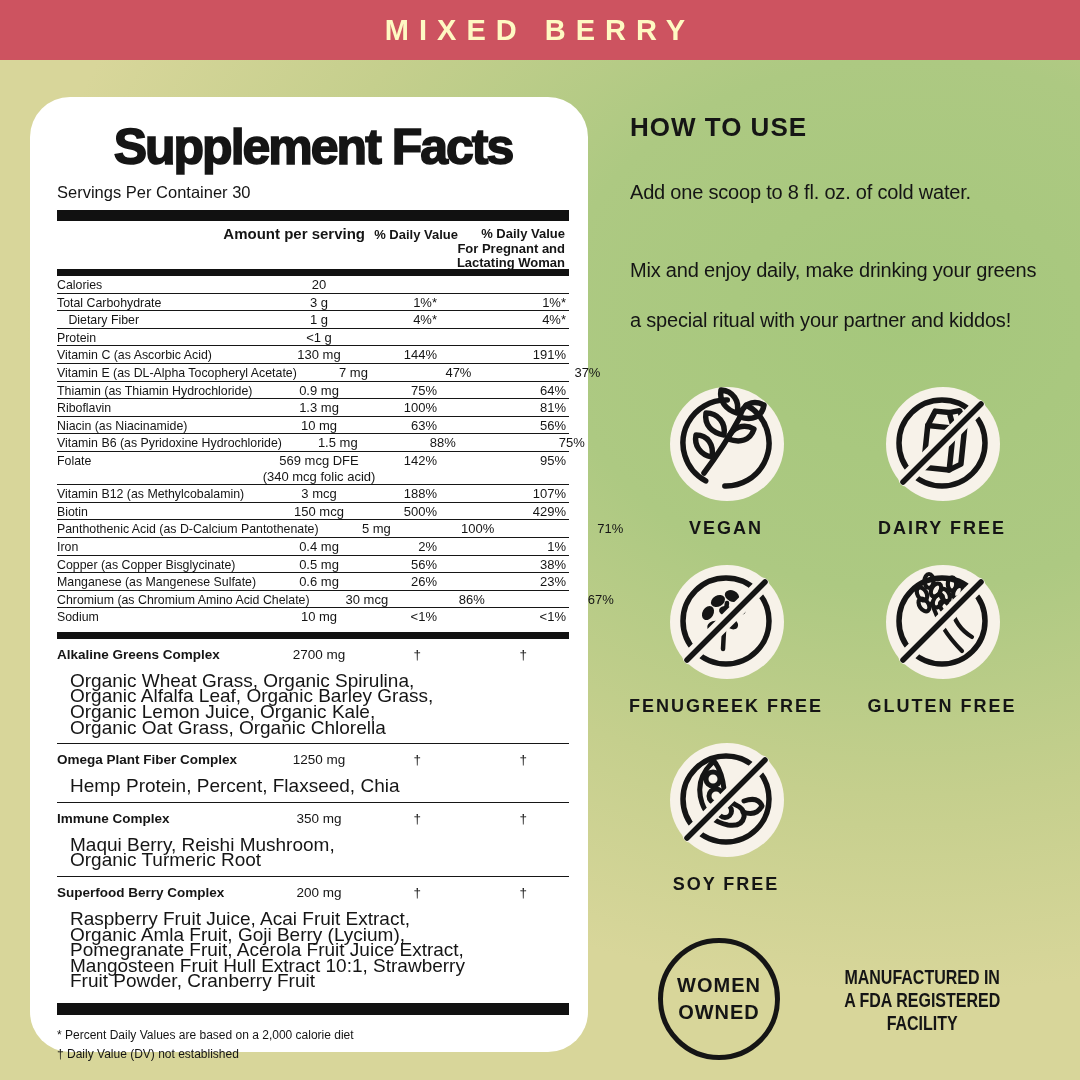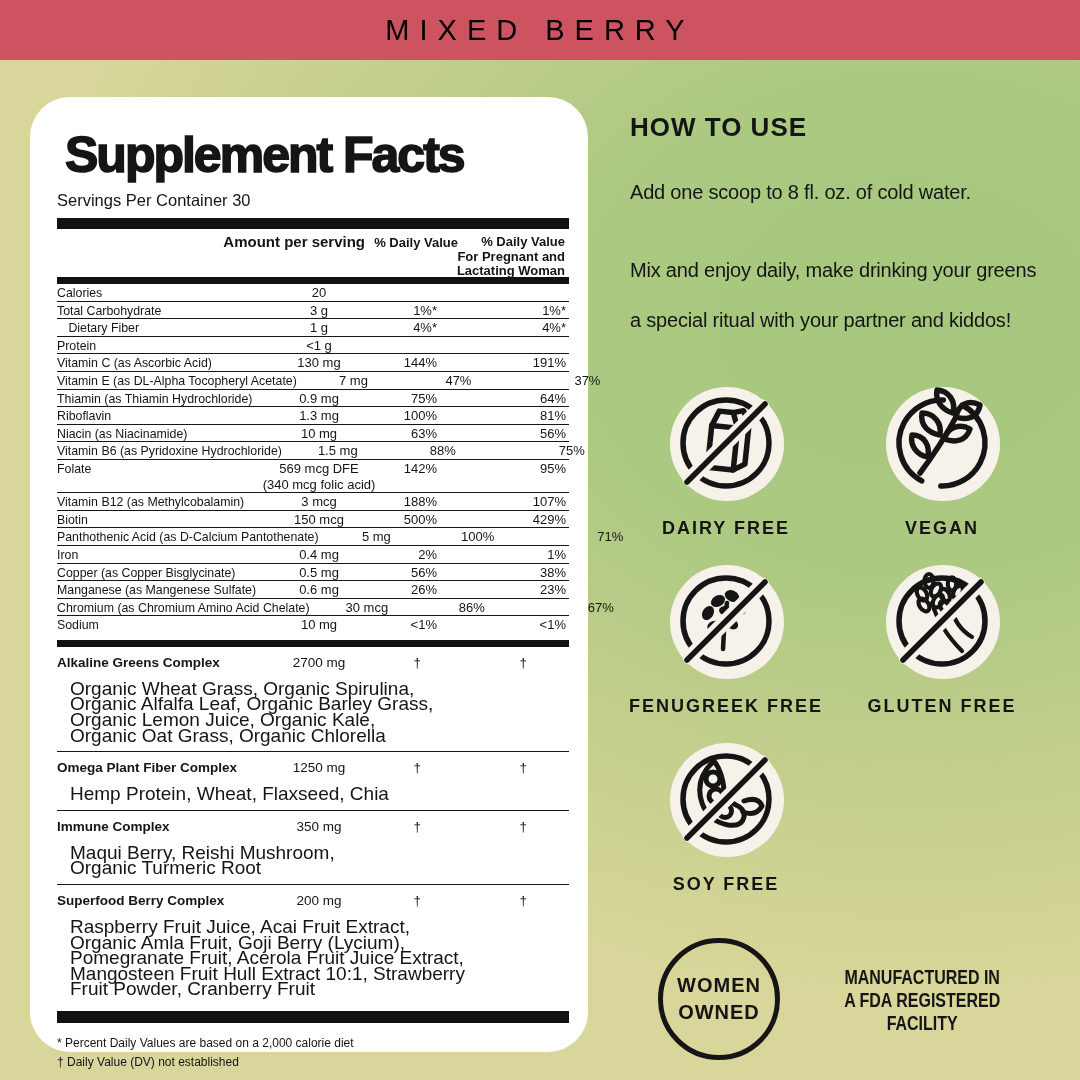--- a/index.html
+++ b/index.html
@@ -2,25 +2,25 @@
 <html><head>
 <meta charset="utf-8">
 <style>
   html,body{margin:0;padding:0;}
   body{width:1080px;height:1080px;font-family:"Liberation Sans",sans-serif;color:#151515;}
   .stage{position:relative;width:1080px;height:1080px;overflow:hidden;
     background:radial-gradient(1000px 760px at 84% 30%, #a5c77c 0%, #adc982 35%, #c5cf8d 62%, #d8d69a 88%);}
   
   .banner{position:absolute;left:0;top:0;width:1080px;height:60px;background:#cd5360;
     display:flex;align-items:center;justify-content:center;}
-  .banner span{color:#000000;font-weight:400;font-size:29px;letter-spacing:10px;}
+  .banner span{color:#fef9c3;font-weight:700;font-size:29px;letter-spacing:10px;}
   
   .card{position:absolute;left:30px;top:97px;width:558px;height:955px;background:#ffffff;
     border-radius:40px;box-sizing:border-box;padding:24px 19px 0 27px;}
-  .sf-title{margin:8px;font-size:50px;line-height:52px;font-weight:700;letter-spacing:-2px;
+  .sf-title{margin:0;font-size:50px;line-height:52px;font-weight:700;letter-spacing:-2px;text-align:center;
     -webkit-text-stroke:1.6px #151515;}
   .serving{font-size:16.5px;line-height:22px;margin-top:2px;}
   .serving:first-of-type{margin-top:8px;}
   .bar{background:#111;width:100%;}
   .bar-lg{height:11px;margin-top:7px;}
   .bar-md{height:7px;}
   .bar-xl{height:12px;margin-top:6px;}
   
   .thead{position:relative;height:48px;}
   .h-amount{position:absolute;top:4px;right:204px;font-weight:700;font-size:15px;white-space:nowrap;}
@@ -227,21 +227,21 @@
 Organic Lemon Juice, Organic Kale,
 Organic Oat Grass, Organic Chlorella</div>
         </div>
         <div class="complex">
           <div class="crow">
             <span class="cname">Omega Plant Fiber Complex</span>
             <span class="famt">1250 mg</span>
             <span class="cdag">†</span>
             <span class="cdagp">†</span>
           </div>
-          <div class="cing">Hemp Protein, Wheat, Flaxseed, Chia</div>
+          <div class="cing">Hemp Protein, Percent, Flaxseed, Chia</div>
         </div>
         <div class="complex">
           <div class="crow">
             <span class="cname">Immune Complex</span>
             <span class="famt">350 mg</span>
             <span class="cdag">†</span>
             <span class="cdagp">†</span>
           </div>
           <div class="cing">Maqui Berry, Reishi Mushroom,
 Organic Turmeric Root</div>
@@ -275,53 +275,53 @@
       </div>
     </div>
   </section>
 
   <aside class="right">
     <h2 class="htu-title">HOW TO USE</h2>
     <p class="htu-p p1">Add one scoop to 8 fl. oz. of cold water.</p>
     <p class="htu-p p2">Mix and enjoy daily,  make drinking your greens a special ritual with your partner and kiddos!</p>
 
     <div class="badges">
+
+      <figure class="badge">
+        <svg viewBox="0 0 120 120">
+          <circle cx="61" cy="61" r="57" fill="#f7f2e9"></circle>
+          <g fill="none" stroke="#151515" stroke-width="5.5" stroke-linecap="round" stroke-linejoin="round">
+            <circle cx="60" cy="60" r="43" stroke-dasharray="115 20" transform="rotate(-62 60 60)"></circle>
+            <path d="M38 90 C50 74 60 60 74 34"></path>
+            <path d="M74 34 C86 38 96 34 98 22 C86 16 76 22 74 34 Z"></path>
+            <path d="M71 30 C60 27 53 18 55 7 C67 8 74 18 71 30 Z"></path>
+            <path d="M58 52 C46 50 38 42 40 30 C52 30 60 40 58 52 Z"></path>
+            <path d="M62 56 C74 60 84 58 88 46 C78 40 66 44 62 56 Z"></path>
+            <path d="M46 74 C34 72 28 62 30 52 C42 52 48 62 46 74 Z"></path>
+          </g>
+        </svg>
+        <figcaption>VEGAN</figcaption>
+      </figure>
 
       <figure class="badge">
         <svg viewBox="0 0 120 120">
           <circle cx="61" cy="61" r="57" fill="#f7f2e9"></circle>
           <g fill="none" stroke="#151515" stroke-width="5.5" stroke-linecap="round" stroke-linejoin="round">
             <circle cx="60" cy="60" r="43"></circle>
             <g transform="rotate(6 60 60)">
               <path d="M44 44 L44 86 L70 86 L70 44"></path>
               <path d="M44 44 L50 29 L64 29 L70 44 Z"></path>
               <path d="M70 44 L81 39 L81 79 L70 86"></path>
               <path d="M64 29 L74 26 L81 39"></path>
             </g>
             <line x1="96" y1="24" x2="24" y2="96" stroke="#f7f2e9" stroke-width="15"></line>
             <line x1="99" y1="21" x2="21" y2="99"></line>
           </g>
         </svg>
         <figcaption>DAIRY FREE</figcaption>
-      </figure>
-
-      <figure class="badge">
-        <svg viewBox="0 0 120 120">
-          <circle cx="61" cy="61" r="57" fill="#f7f2e9"></circle>
-          <g fill="none" stroke="#151515" stroke-width="5.5" stroke-linecap="round" stroke-linejoin="round">
-            <circle cx="60" cy="60" r="43" stroke-dasharray="115 20" transform="rotate(-62 60 60)"></circle>
-            <path d="M38 90 C50 74 60 60 74 34"></path>
-            <path d="M74 34 C86 38 96 34 98 22 C86 16 76 22 74 34 Z"></path>
-            <path d="M71 30 C60 27 53 18 55 7 C67 8 74 18 71 30 Z"></path>
-            <path d="M58 52 C46 50 38 42 40 30 C52 30 60 40 58 52 Z"></path>
-            <path d="M62 56 C74 60 84 58 88 46 C78 40 66 44 62 56 Z"></path>
-            <path d="M46 74 C34 72 28 62 30 52 C42 52 48 62 46 74 Z"></path>
-          </g>
-        </svg>
-        <figcaption>VEGAN</figcaption>
       </figure>
 
       <figure class="badge">
         <svg viewBox="0 0 120 120">
           <circle cx="61" cy="61" r="57" fill="#f7f2e9"></circle>
           <g fill="none" stroke="#151515" stroke-width="5.5" stroke-linecap="round" stroke-linejoin="round">
             <circle cx="60" cy="60" r="43"></circle>
             <path d="M57 88 C58 72 58 58 61 42" stroke-width="4.5"></path>
             <g fill="#151515" stroke="none">
               <ellipse cx="52" cy="40" rx="7.5" ry="5.5" transform="rotate(-30 52 40)"></ellipse>

